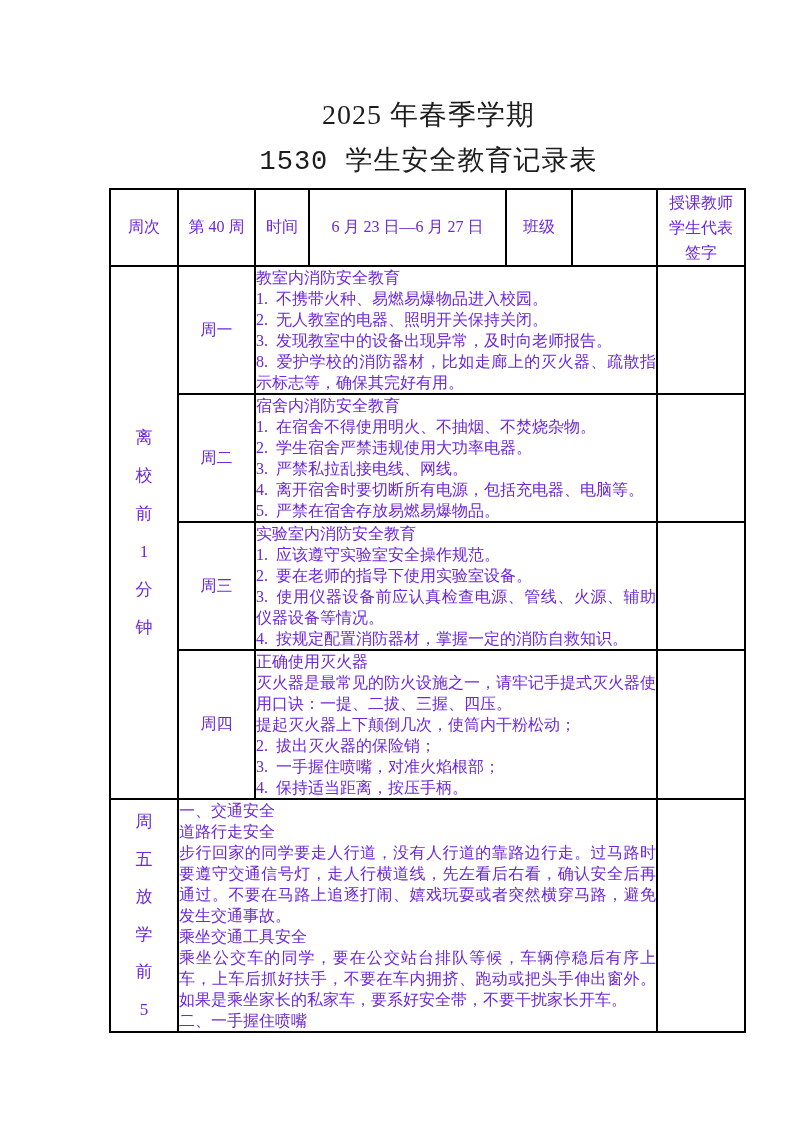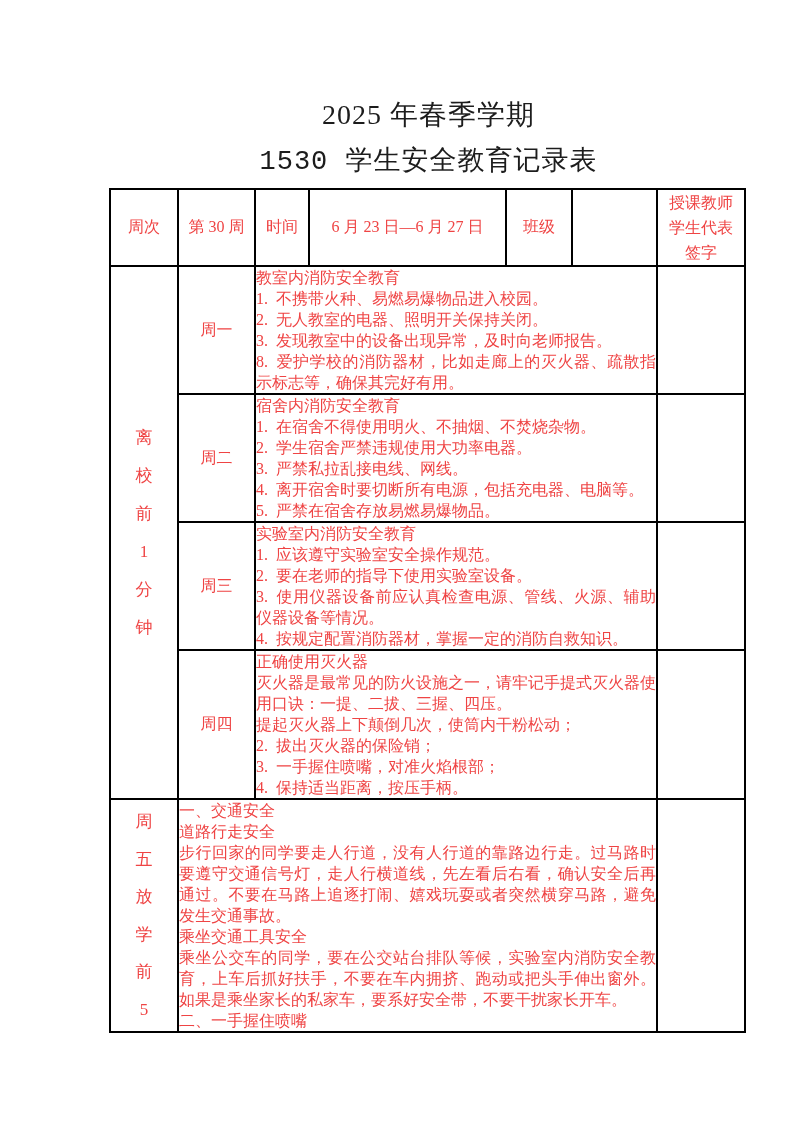--- a/index.html
+++ b/index.html
@@ -43,21 +43,21 @@
     left: 65px;
     top: 188px;
     width: 635px;
     border-collapse: collapse;
     table-layout: fixed;
   }
   table.record td {
     border: 2px solid #000000;
     padding: 0;
     font-size: 16px;
-    color: #ef4444;
+    color: #6d28d9;
     overflow: hidden;
   }
   td.center {
     text-align: center;
     vertical-align: middle;
   }
   td.content {
     vertical-align: top;
     text-align: justify;
     padding: 2px 3px 0 3px;
@@ -115,21 +115,21 @@
       <col style="width:54px">
       <col style="width:197px">
       <col style="width:66px">
       <col style="width:85px">
       <col style="width:88px">
     </colgroup>
 
     <tbody>
         <tr style="height:75px">
       <td class="center">周次</td>
-      <td class="center">第 30 周</td>
+      <td class="center">第 40 周</td>
       <td class="center">时间</td>
       <td class="center">6 月 23 日—6 月 27 日</td>
       <td class="center">班级</td>
       <td class="center"></td>
       <td class="center">
             <div class="signer-line">授课教师</div>
             <div class="signer-line">学生代表</div>
             <div class="signer-line">签字</div>
           </td>
     </tr>
@@ -216,21 +216,21 @@
                 <div class="vchar">5</div>
               </div>
         </div>
       </td>
       <td class="content" colspan="5">
         <div>
               <div class="line">一、交通安全</div>
               <div class="line">道路行走安全</div>
               <div class="line">步行回家的同学要走人行道，没有人行道的靠路边行走。过马路时要遵守交通信号灯，走人行横道线，先左看后右看，确认安全后再通过。不要在马路上追逐打闹、嬉戏玩耍或者突然横穿马路，避免发生交通事故。</div>
               <div class="line">乘坐交通工具安全</div>
-              <div class="line">乘坐公交车的同学，要在公交站台排队等候，实验室内消防安全教育，上车后抓好扶手，不要在车内拥挤、跑动或把头手伸出窗外。如果是乘坐家长的私家车，要系好安全带，不要干扰家长开车。</div>
+              <div class="line">乘坐公交车的同学，要在公交站台排队等候，车辆停稳后有序上车，上车后抓好扶手，不要在车内拥挤、跑动或把头手伸出窗外。如果是乘坐家长的私家车，要系好安全带，不要干扰家长开车。</div>
               <div class="line">二、一手握住喷嘴</div>
             </div>
       </td>
       <td></td>
     </tr>
   </tbody>
     </table>
 
 </div>
 

